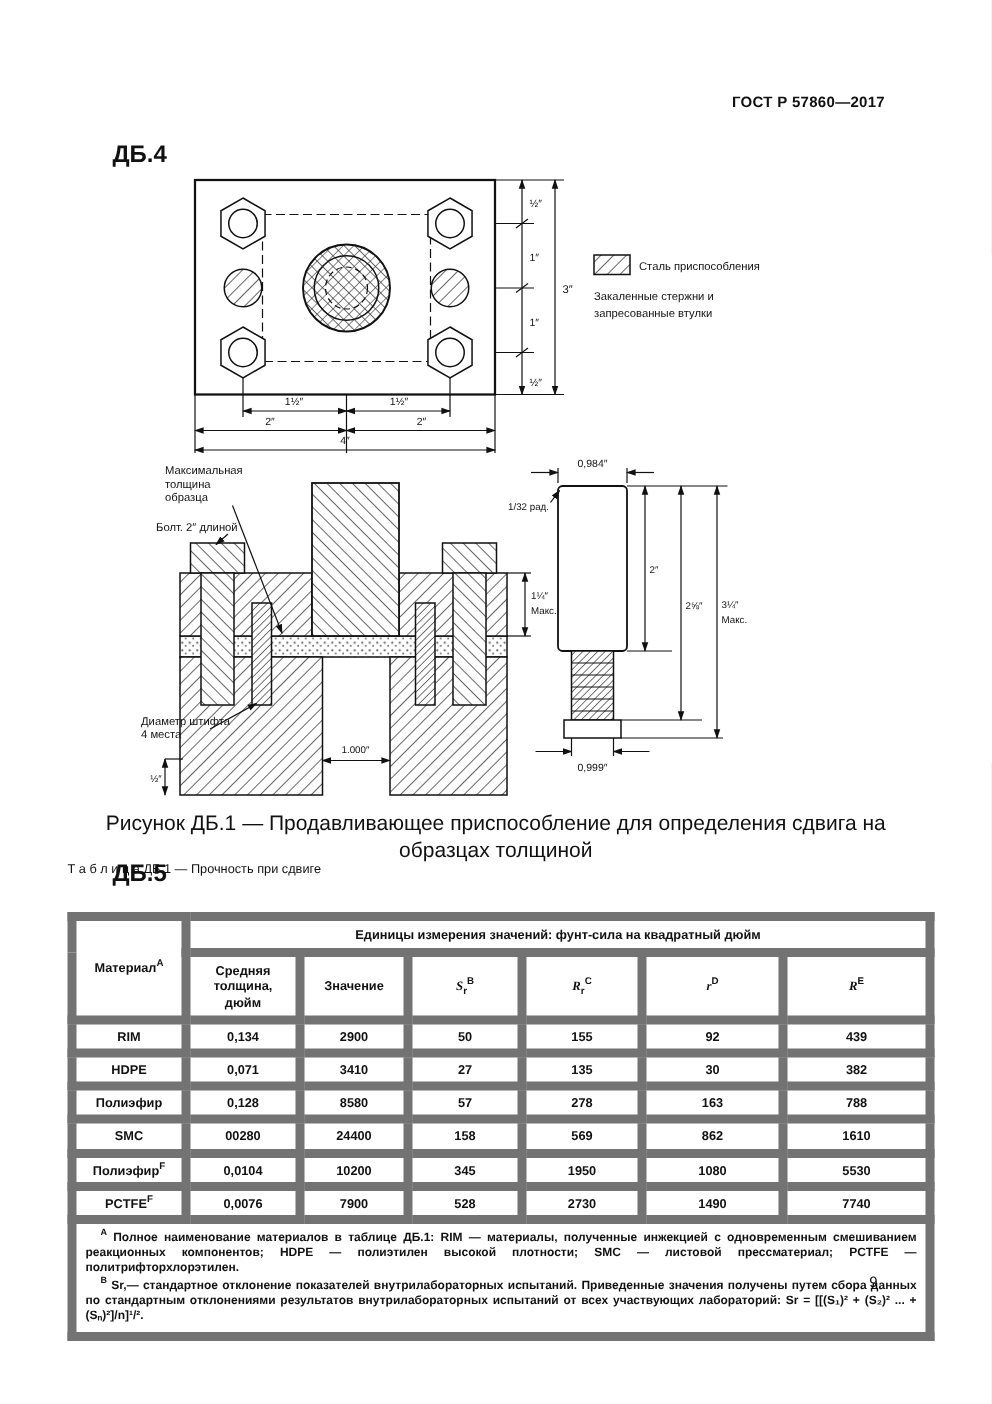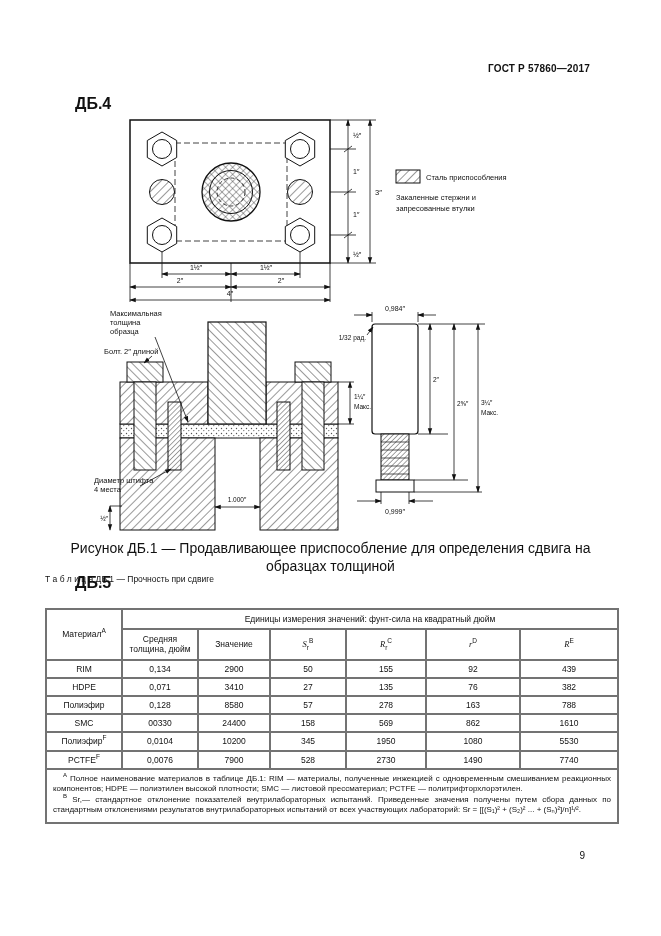--- a/index.html
+++ b/index.html
@@ -8,21 +8,21 @@
   .page { position:relative; width:661px; height:936px; background:#ffffff; margin:0 auto; overflow:hidden; }
   .doc-header { position:absolute; top:63px; right:71px; font-size:10px; font-weight:bold; letter-spacing:.2px; }
   .sec-label { position:absolute; left:75px; font-size:16px; font-weight:bold; }
   #sec1 { top:95px; }
   #sec2 { top:574px; }
   svg { position:absolute; }
   svg text { font-family:"Liberation Sans", sans-serif; fill:#111; }
   .fig-caption { position:absolute; top:539px; left:58px; width:545px; text-align:center; font-size:14px; line-height:1.32; }
   .table-title { position:absolute; top:574px; left:45px; font-size:8.5px; }
   .gtable { position:absolute; top:608px; left:45px; width:572px; border-collapse:collapse; font-size:8.5px; border:1.5px solid #000; table-layout:fixed; }
-  .gtable th, .gtable td { border:2px solid #737373; text-align:center; vertical-align:middle; padding:3px 3px; font-weight:normal; line-height:1.2; }
+  .gtable th, .gtable td { border:6px solid #737373; text-align:center; vertical-align:middle; padding:3px 3px; font-weight:bold; line-height:1.2; }
   .gtable th { padding:4px 3px; }
   .gtable sup { font-size:6.5px; vertical-align:super; line-height:0; }
   .gtable sub { font-size:6.5px; vertical-align:sub; line-height:0; }
   .sym { font-style:italic; font-family:"Liberation Serif", serif; }
   .fnotes { text-align:left !important; font-size:8px; padding:3px 6px 5px 6px !important; }
   .fnotes p { margin:1px 0; line-height:1.28; text-indent:10px; text-align:justify; }
   .fnotes sup { font-size:6px; }
   .page-num { position:absolute; top:850px; right:76px; font-size:10px; }
 </style>
 </head>
@@ -263,35 +263,35 @@
       <td>155</td>
       <td>92</td>
       <td>439</td>
     </tr>
     <tr>
       <td><span>HDPE</span><sup></sup></td>
       <td>0,071</td>
       <td>3410</td>
       <td>27</td>
       <td>135</td>
-      <td>76</td>
+      <td>30</td>
       <td>382</td>
     </tr>
     <tr>
       <td><span>Полиэфир</span><sup></sup></td>
       <td>0,128</td>
       <td>8580</td>
       <td>57</td>
       <td>278</td>
       <td>163</td>
       <td>788</td>
     </tr>
     <tr>
       <td><span>SMC</span><sup></sup></td>
-      <td>00330</td>
+      <td>00280</td>
       <td>24400</td>
       <td>158</td>
       <td>569</td>
       <td>862</td>
       <td>1610</td>
     </tr>
     <tr>
       <td><span>Полиэфир</span><sup>F</sup></td>
       <td>0,0104</td>
       <td>10200</td>

